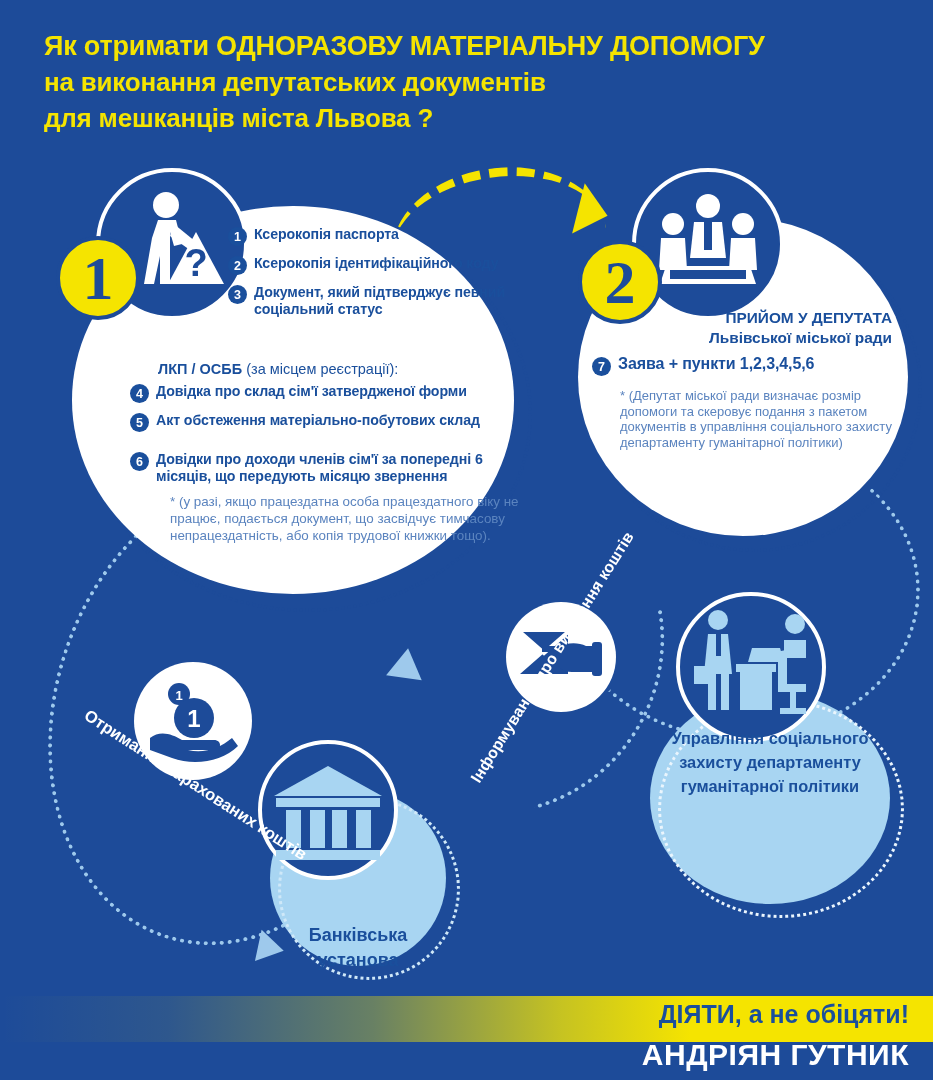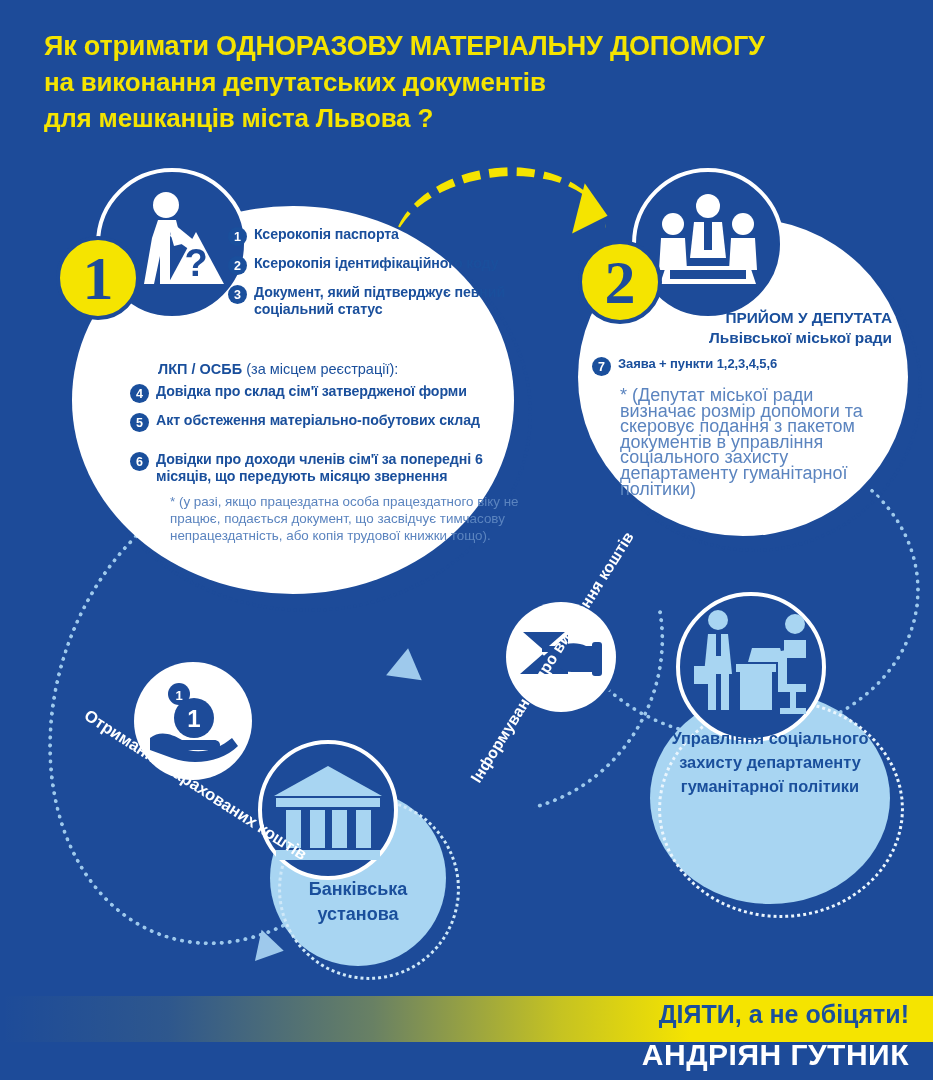--- a/index.html
+++ b/index.html
@@ -159,25 +159,25 @@
     z-index: 12;
   }
   #head2 {
     color: #1a4f9c;
     font-weight: bold;
     font-size: 15.4px;
     line-height: 20px;
     text-align: right;
     margin-bottom: 8px;
   }
-  #list2 .num-txt { font-size: 13px; }
+  #list2 .num-txt { font-size: 16px; }
   #list2 .note {
     margin-left: 28px;
     margin-top: 12px;
-    font-size: 18px;
+    font-size: 13px;
     line-height: 15.6px;
   }
 
   
   #arrow-yellow-arc {
     position: absolute;
     left: 392px; top: 168px;
     width: 215px; height: 150px;
     border-top: 9px dashed #f5e400;
     border-radius: 50%;
@@ -205,21 +205,21 @@
   }
   #bank-bubble-dots {
     left: 278px; top: 798px;
     width: 182px; height: 182px;
     border: 3px dotted #cfe8f8;
     border-radius: 50%;
     z-index: 7;
   }
   #bank-label {
     position: absolute;
-    left: 272px; top: 877px;
+    left: 272px; top: 923px;
     width: 172px;
     text-align: center;
     color: #1a4f9c;
     font-size: 18px;
     font-weight: bold;
     line-height: 25px;
     z-index: 9;
   }
 
   #dept-bubble {

